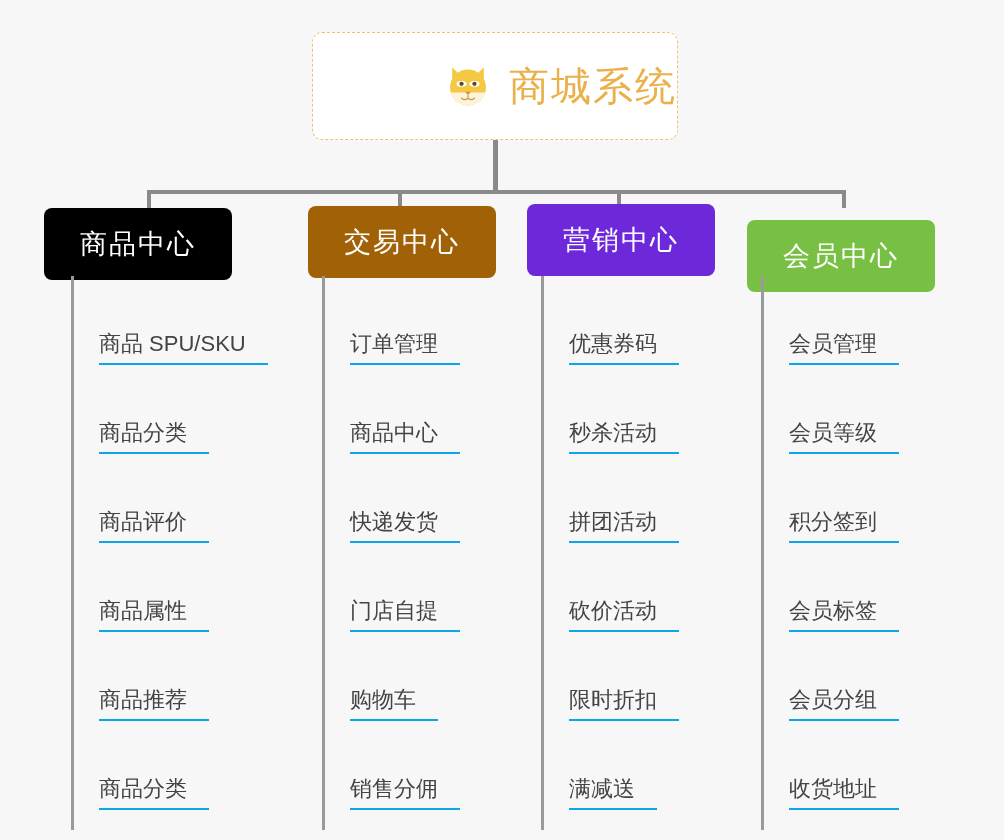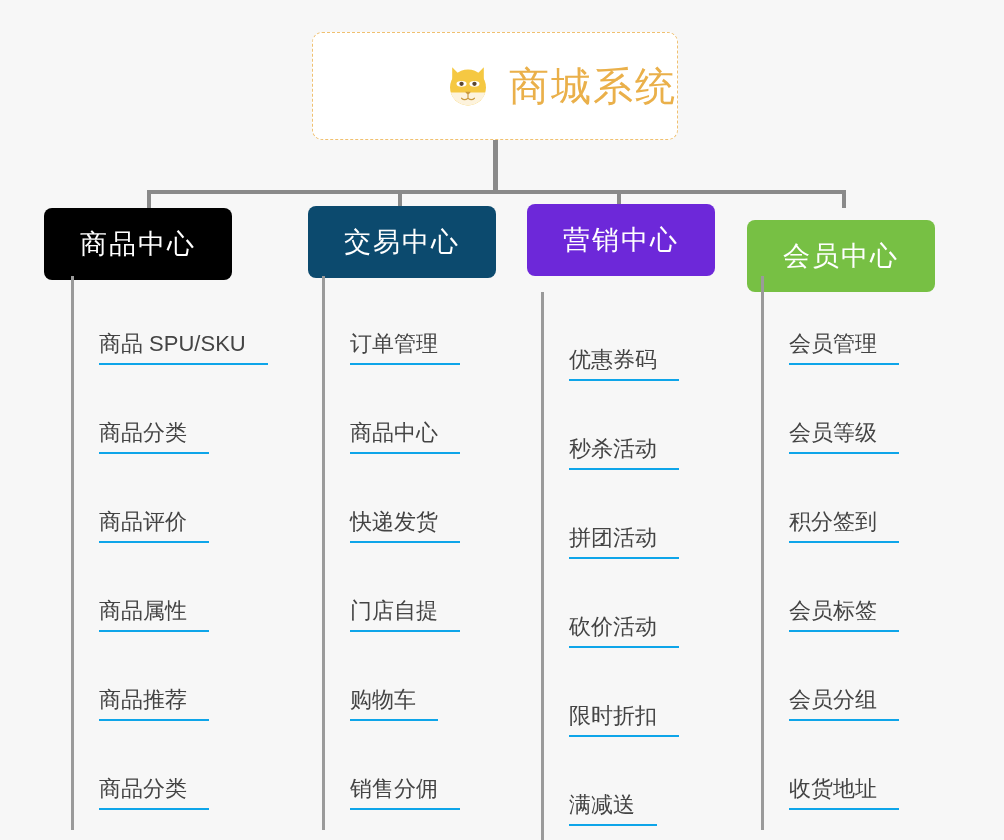--- a/index.html
+++ b/index.html
@@ -130,21 +130,21 @@
   <div class="conn conn-h" style="left:149px; top:190px; width:697px; height:4px;"></div>
 
   <div class="conn conn-v" style="left:147px; top:190px; height:18px;"></div>
   <div class="conn conn-v" style="left:398px; top:190px; height:18px;"></div>
   <div class="conn conn-v" style="left:617px; top:190px; height:18px;"></div>
   <div class="conn conn-v" style="left:842px; top:190px; height:18px;"></div>
 
   <div class="branch" id="branch-0" style="left: 44px; top: 208px; background: #000000;">
     <span>商品中心</span>
   </div>
-  <div class="branch" id="branch-1" style="left: 308px; top: 206px; background: #0c4a6e;">
+  <div class="branch" id="branch-1" style="left: 308px; top: 206px; background: #a16207;">
     <span>交易中心</span>
   </div>
   <div class="branch" id="branch-2" style="left: 527px; top: 204px; background: #6d28d9;">
     <span>营销中心</span>
   </div>
   <div class="branch" id="branch-3" style="left: 747px; top: 220px; background: rgb(119, 192, 68);">
     <span>会员中心</span>
   </div>
 
   <div class="leaf-col" style="left:71px;">
@@ -184,21 +184,21 @@
         <span class="leaf-text">门店自提</span>
       </div>
     <div class="leaf">
         <span class="leaf-text">购物车</span>
       </div>
     <div class="leaf">
         <span class="leaf-text">销售分佣</span>
       </div>
   </div>
 
-  <div class="leaf-col" style="left:541px;margin-top:16px;">
+  <div class="leaf-col" style="left:541px;">
     <div class="rail"></div>
     <div class="leaf">
         <span class="leaf-text">优惠券码</span>
       </div>
     <div class="leaf">
         <span class="leaf-text">秒杀活动</span>
       </div>
     <div class="leaf">
         <span class="leaf-text">拼团活动</span>
       </div>

